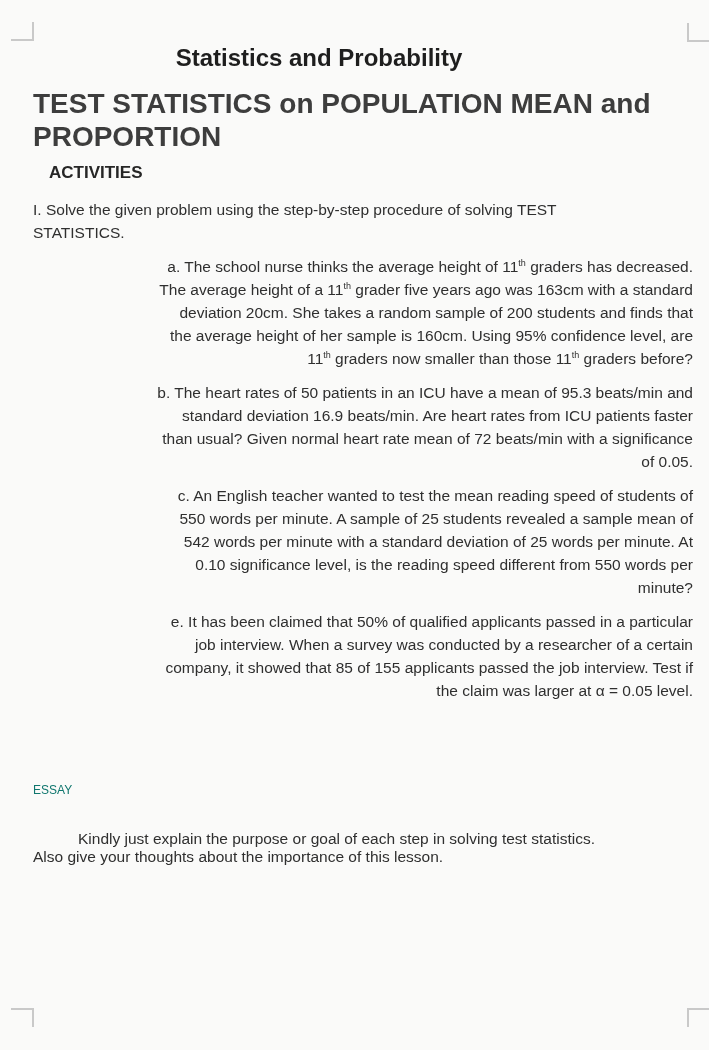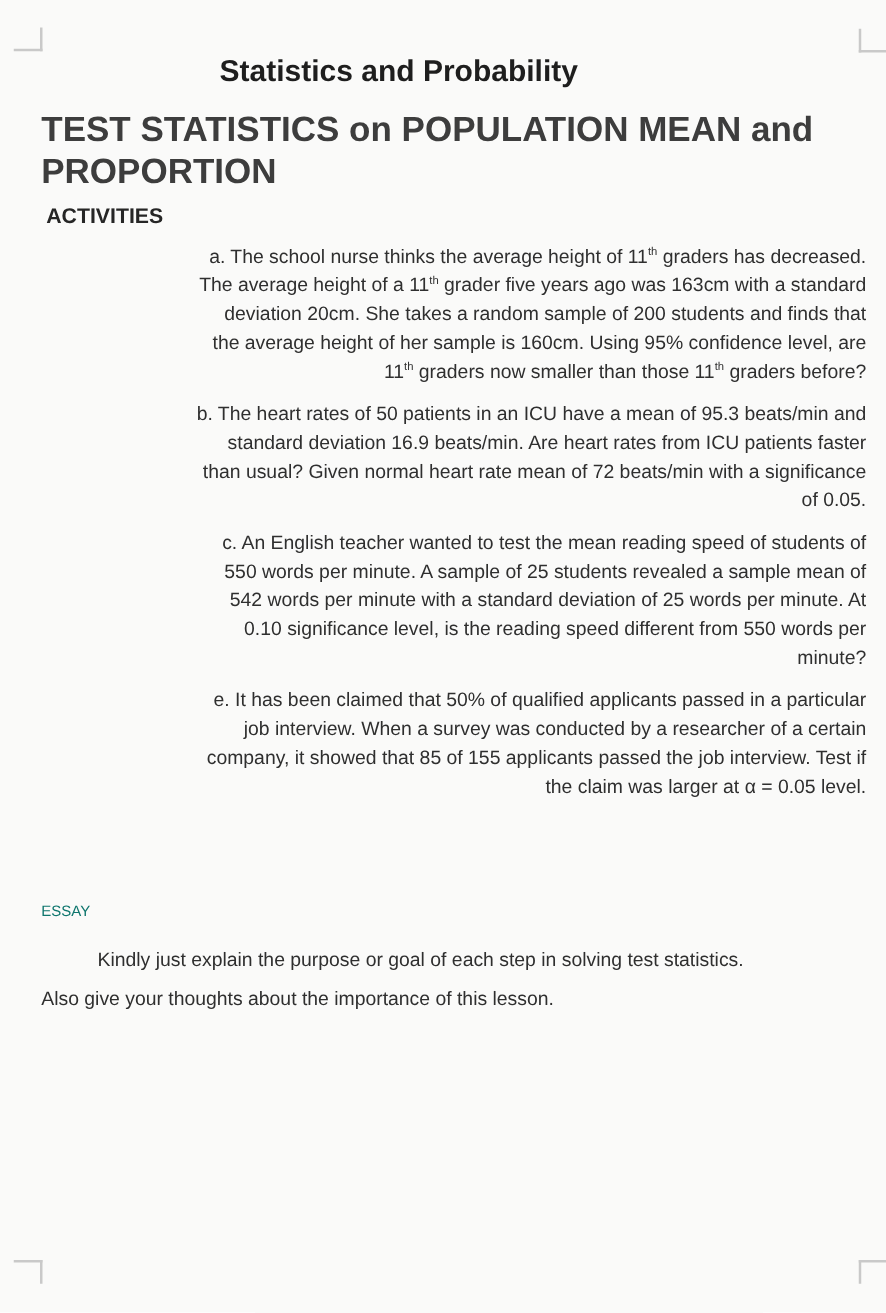--- a/index.html
+++ b/index.html
@@ -31,21 +31,21 @@
     padding-right: 88px;
   }
   .lesson-title {
     margin: 16px 0 0 0;
     font-size: 28px;
     font-weight: 700;
     line-height: 33px;
     color: #3d3d3d;
   }
   .activities-heading {
-    margin: 10px 0 0 4px;
+    margin: 10px 0 0 16px;
     font-size: 17px;
     font-weight: bold;
     line-height: 20px;
     color: #262626;
   }
   .intro {
     margin: 15px 0 0 0;
     font-size: 15.5px;
     line-height: 23px;
     max-width: 648px;
@@ -58,23 +58,23 @@
   }
   .problem sup, .intro sup { font-size: 9px; vertical-align: super; line-height: 0; }
   .essay-heading {
     margin: 79px 0 0 0;
     font-size: 12px;
     font-weight: 400;
     line-height: 19px;
     color: #0f766e;
   }
   .essay-p {
-    margin: 14px 0 0 0;
+    margin: 30px 0 0 0;
     font-size: 15.5px;
-    line-height: 31px;
+    line-height: 18px;
     text-indent: 45px;
   }
 </style>
 </head>
 <body>
 
 <div class="page">
 
   <div class="corner tl"></div>
   <div class="corner tr"></div>
@@ -82,20 +82,21 @@
   <div class="corner br"></div>
 
   <div class="content">
 
     <div class="course-title">Statistics and Probability</div>
 
     <div class="lesson-title">TEST STATISTICS on POPULATION MEAN and<br>PROPORTION</div>
 
     <div class="activities-heading">ACTIVITIES</div>
 
+    <p class="intro">I. Solve the given problem using the step-by-step procedure of solving TEST<br>STATISTICS.</p>
 
     <div class="problems">
       <p class="problem">a. The school nurse thinks the average height of 11<sup>th</sup> graders has decreased.<br>The average height of a 11<sup>th</sup> grader five years ago was 163cm with a standard<br>deviation 20cm. She takes a random sample of 200 students and finds that<br>the average height of her sample is 160cm. Using 95% confidence level, are<br>11<sup>th</sup> graders now smaller than those 11<sup>th</sup> graders before?</p>
       <p class="problem">b. The heart rates of 50 patients in an ICU have a mean of 95.3 beats/min and<br>standard deviation 16.9 beats/min. Are heart rates from ICU patients faster<br>than usual? Given normal heart rate mean of 72 beats/min with a significance<br>of 0.05.</p>
       <p class="problem">c. An English teacher wanted to test the mean reading speed of students of<br>550 words per minute. A sample of 25 students revealed a sample mean of<br>542 words per minute with a standard deviation of 25 words per minute. At<br>0.10 significance level, is the reading speed different from 550 words per<br>minute?</p>
       <p class="problem">e. It has been claimed that 50% of qualified applicants passed in a particular<br>job interview. When a survey was conducted by a researcher of a certain<br>company, it showed that 85 of 155 applicants passed the job interview. Test if<br>the claim was larger at α = 0.05 level.</p>
     </div>
 
     <div class="essay-heading">ESSAY</div>
 

